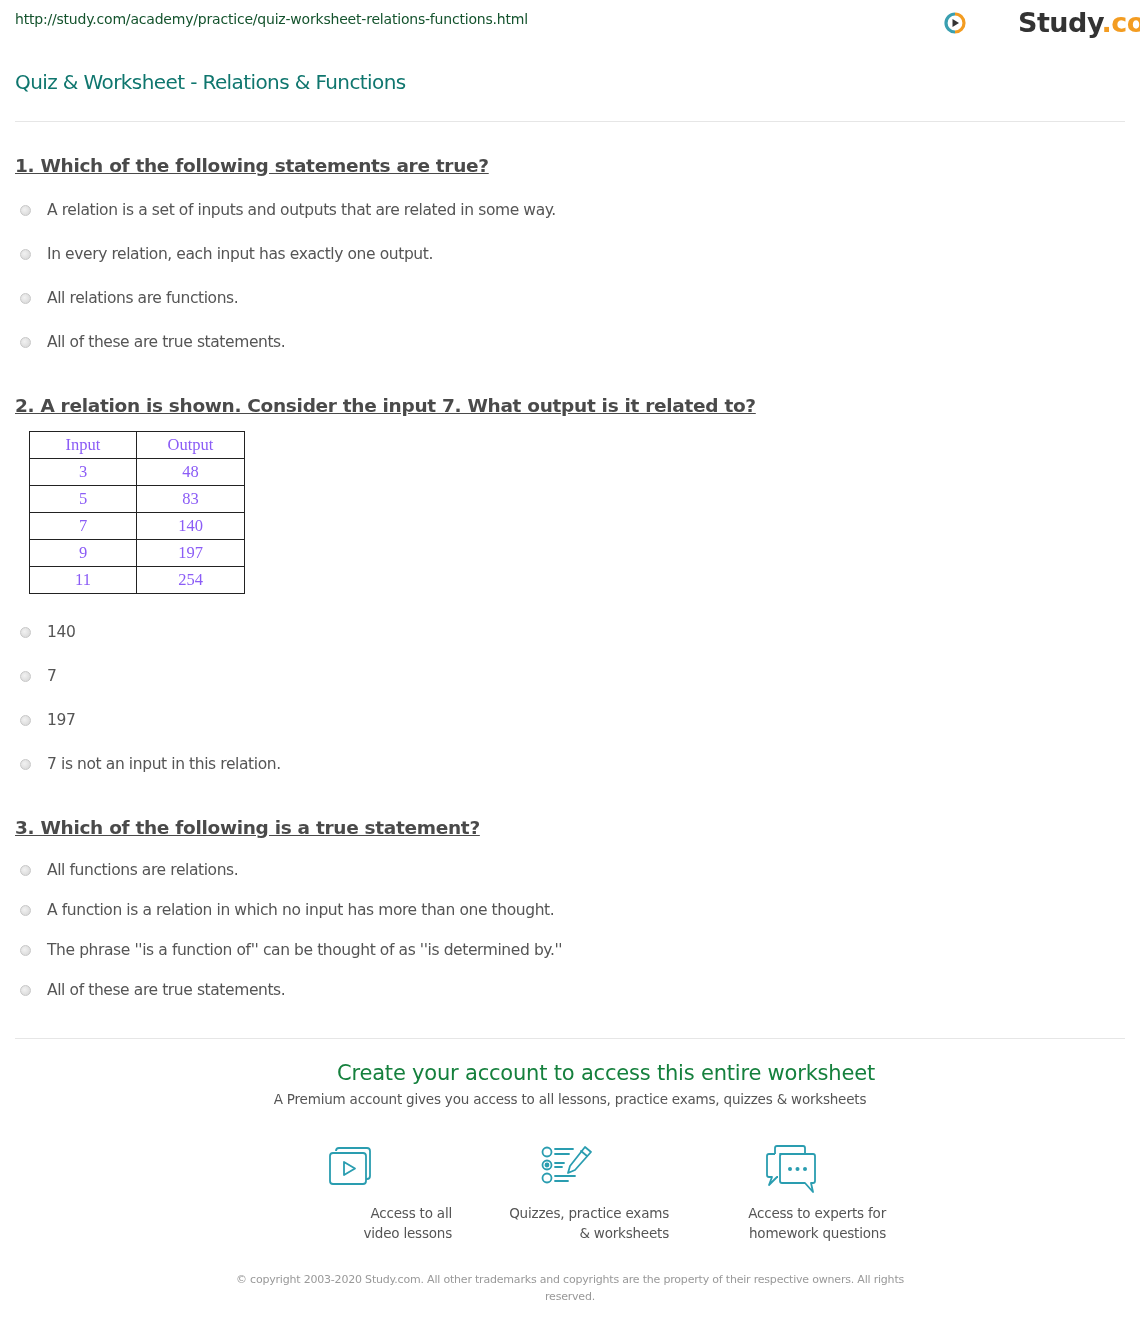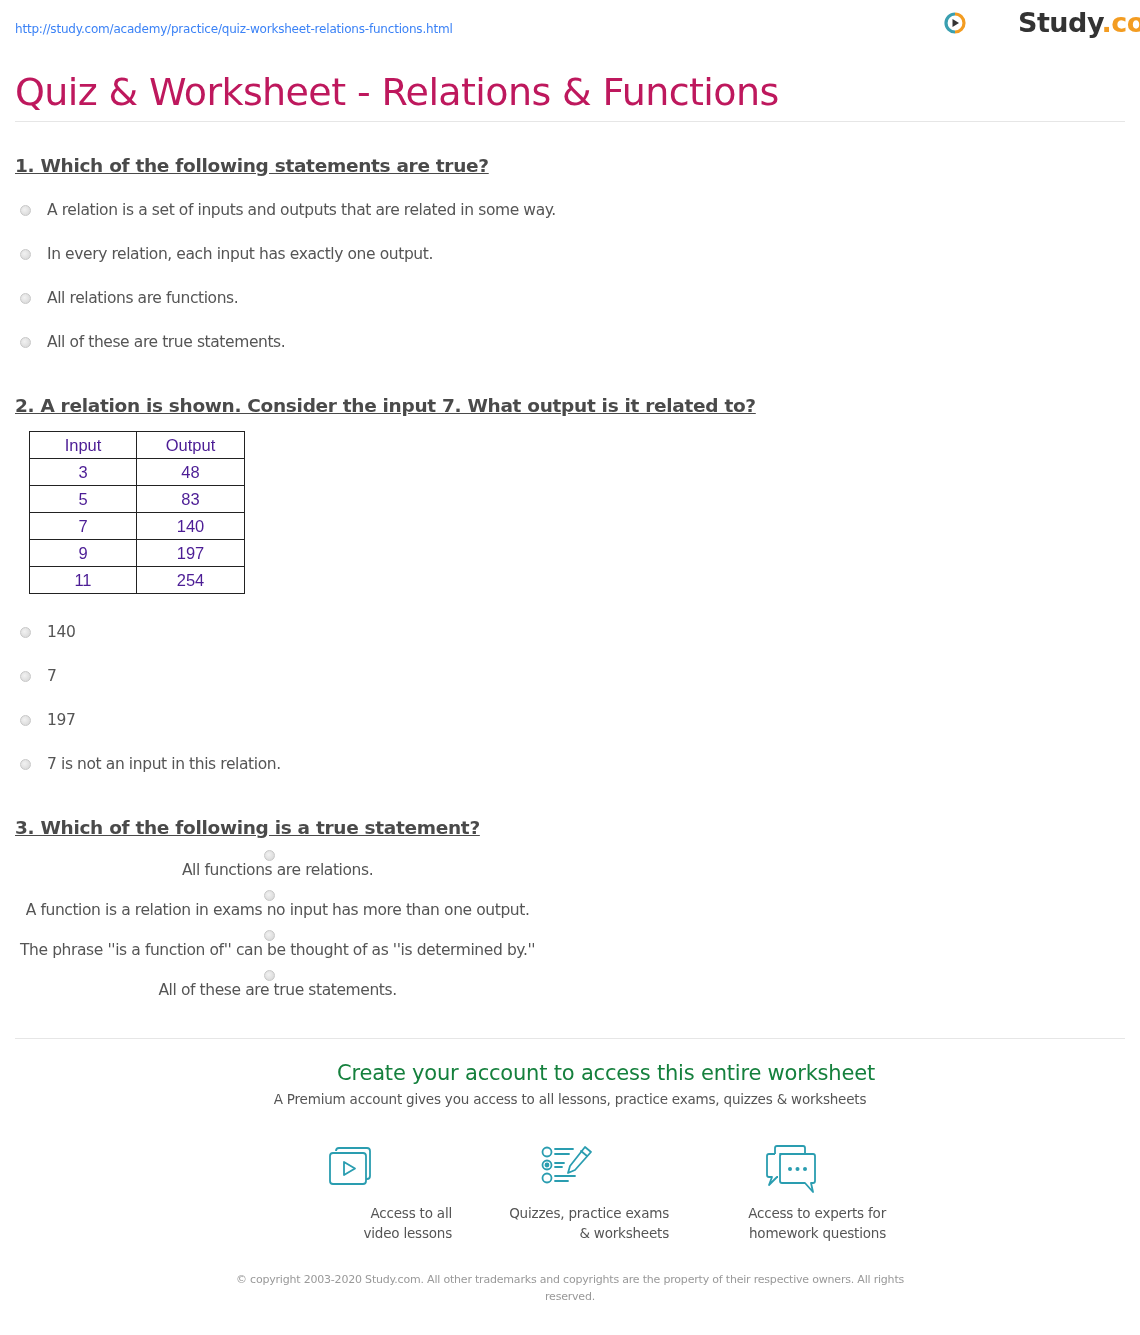--- a/index.html
+++ b/index.html
@@ -1,37 +1,37 @@
 <!DOCTYPE html>
 <html><head>
 <meta charset="utf-8">
 <style>
   * { box-sizing: border-box; margin: 0; padding: 0; }
   html, body { width: 1140px; height: 1335px; background: #ffffff; }
   body { font-family: "DejaVu Sans", sans-serif; color: #4a4a4a; position: relative; overflow: hidden; }
 
-  .url { position: absolute; left: 15px; top: 11px; font-size: 12px; color: #3b82f6; letter-spacing: -0.2px; margin-top: 11px; }
+  .url { position: absolute; left: 15px; top: 11px; font-size: 14px; color: #14532d; letter-spacing: -0.2px; }
 
   .logo { position: absolute; left: 944px; top: 8px; display: flex; align-items: center; text-decoration: none; }
   .logo-mark { width: 22px; height: 22px; margin-right: 4px; }
   .logo-text { font-size: 27px; color: #333; font-weight: bold; letter-spacing: -0.5px; line-height: 30px; margin-left: 48px; }
   .logo-text .dot { color: #f39c21; }
 
-  .page-title { position: absolute; left: 15px; top: 70px; font-size: 38px; font-weight: normal; color: #be185d; letter-spacing: -0.6px; }
+  .page-title { position: absolute; left: 15px; top: 70px; font-size: 20px; font-weight: normal; color: #0f766e; letter-spacing: -0.6px; }
   .rule { position: absolute; left: 15px; right: 15px; height: 1px; background: #e6e6e6; }
   .rule.top { top: 121px; }
   .rule.bottom { top: 1038px; }
 
   .question { position: absolute; left: 15px; font-size: 18.5px; font-weight: bold; color: #4a4a4a; letter-spacing: -0.3px; text-decoration: underline; }
   .options { position: absolute; left: 20px; list-style: none; }
   .opt { display: flex; align-items: center; height: 44px; font-size: 15.5px; color: #555; letter-spacing: -0.4px; cursor: pointer; }
-  .opt-q3 { height: 40px; flex-direction: column; }
+  .opt-q3 { height: 40px; }
   .radio { width: 11px; height: 11px; border-radius: 50%; background: radial-gradient(circle at 40% 40%, #f2f2f2, #d4d4d4); border: 1px solid #c8c8c8; margin-right: 16px; flex: none; }
 
-  .rel-table { position: absolute; left: 29px; top: 431px; border-collapse: collapse; font-family: Liberation Sans, sans-serif; font-size: 16.5px; color: #4c1d95; padding-left: 28px; }
+  .rel-table { position: absolute; left: 29px; top: 431px; border-collapse: collapse; font-family: Liberation Serif, serif; font-size: 16.5px; color: #8b5cf6; padding-left: 28px; }
   .rel-table th, .rel-table td { border: 1.5px solid #222; text-align: center; font-weight: normal; height: 27px; padding: 0; }
   .rel-table th { height: 27px; }
   .rel-table .c1 { width: 107px; }
   .rel-table .c2 { width: 108px; }
 
   .cta { position: absolute; left: 0; width: 1140px; text-align: center; }
   .cta-title { top: 1061px; font-size: 21px; color: #15803d; letter-spacing: -0.2px; font-weight: normal; margin-left: 36px; }
   .cta-sub { top: 1091px; font-size: 13.5px; color: #555; letter-spacing: -0.2px; }
 
   .feature { position: absolute; width: 200px; text-align: right; top: 1143px; }
@@ -126,21 +126,21 @@
 </ul>
 
 <div class="question" style="top:817px">3. Which of the following is a true statement?</div>
 <ul class="options" style="top:850px">
   <li class="opt opt-q3">
       <span class="radio"></span>
       <span>All functions are relations.</span>
     </li>
   <li class="opt opt-q3">
       <span class="radio"></span>
-      <span>A function is a relation in exams no input has more than one output.</span>
+      <span>A function is a relation in which no input has more than one thought.</span>
     </li>
   <li class="opt opt-q3">
       <span class="radio"></span>
       <span>The phrase ''is a function of'' can be thought of as ''is determined by.''</span>
     </li>
   <li class="opt opt-q3">
       <span class="radio"></span>
       <span>All of these are true statements.</span>
     </li>
 </ul>

